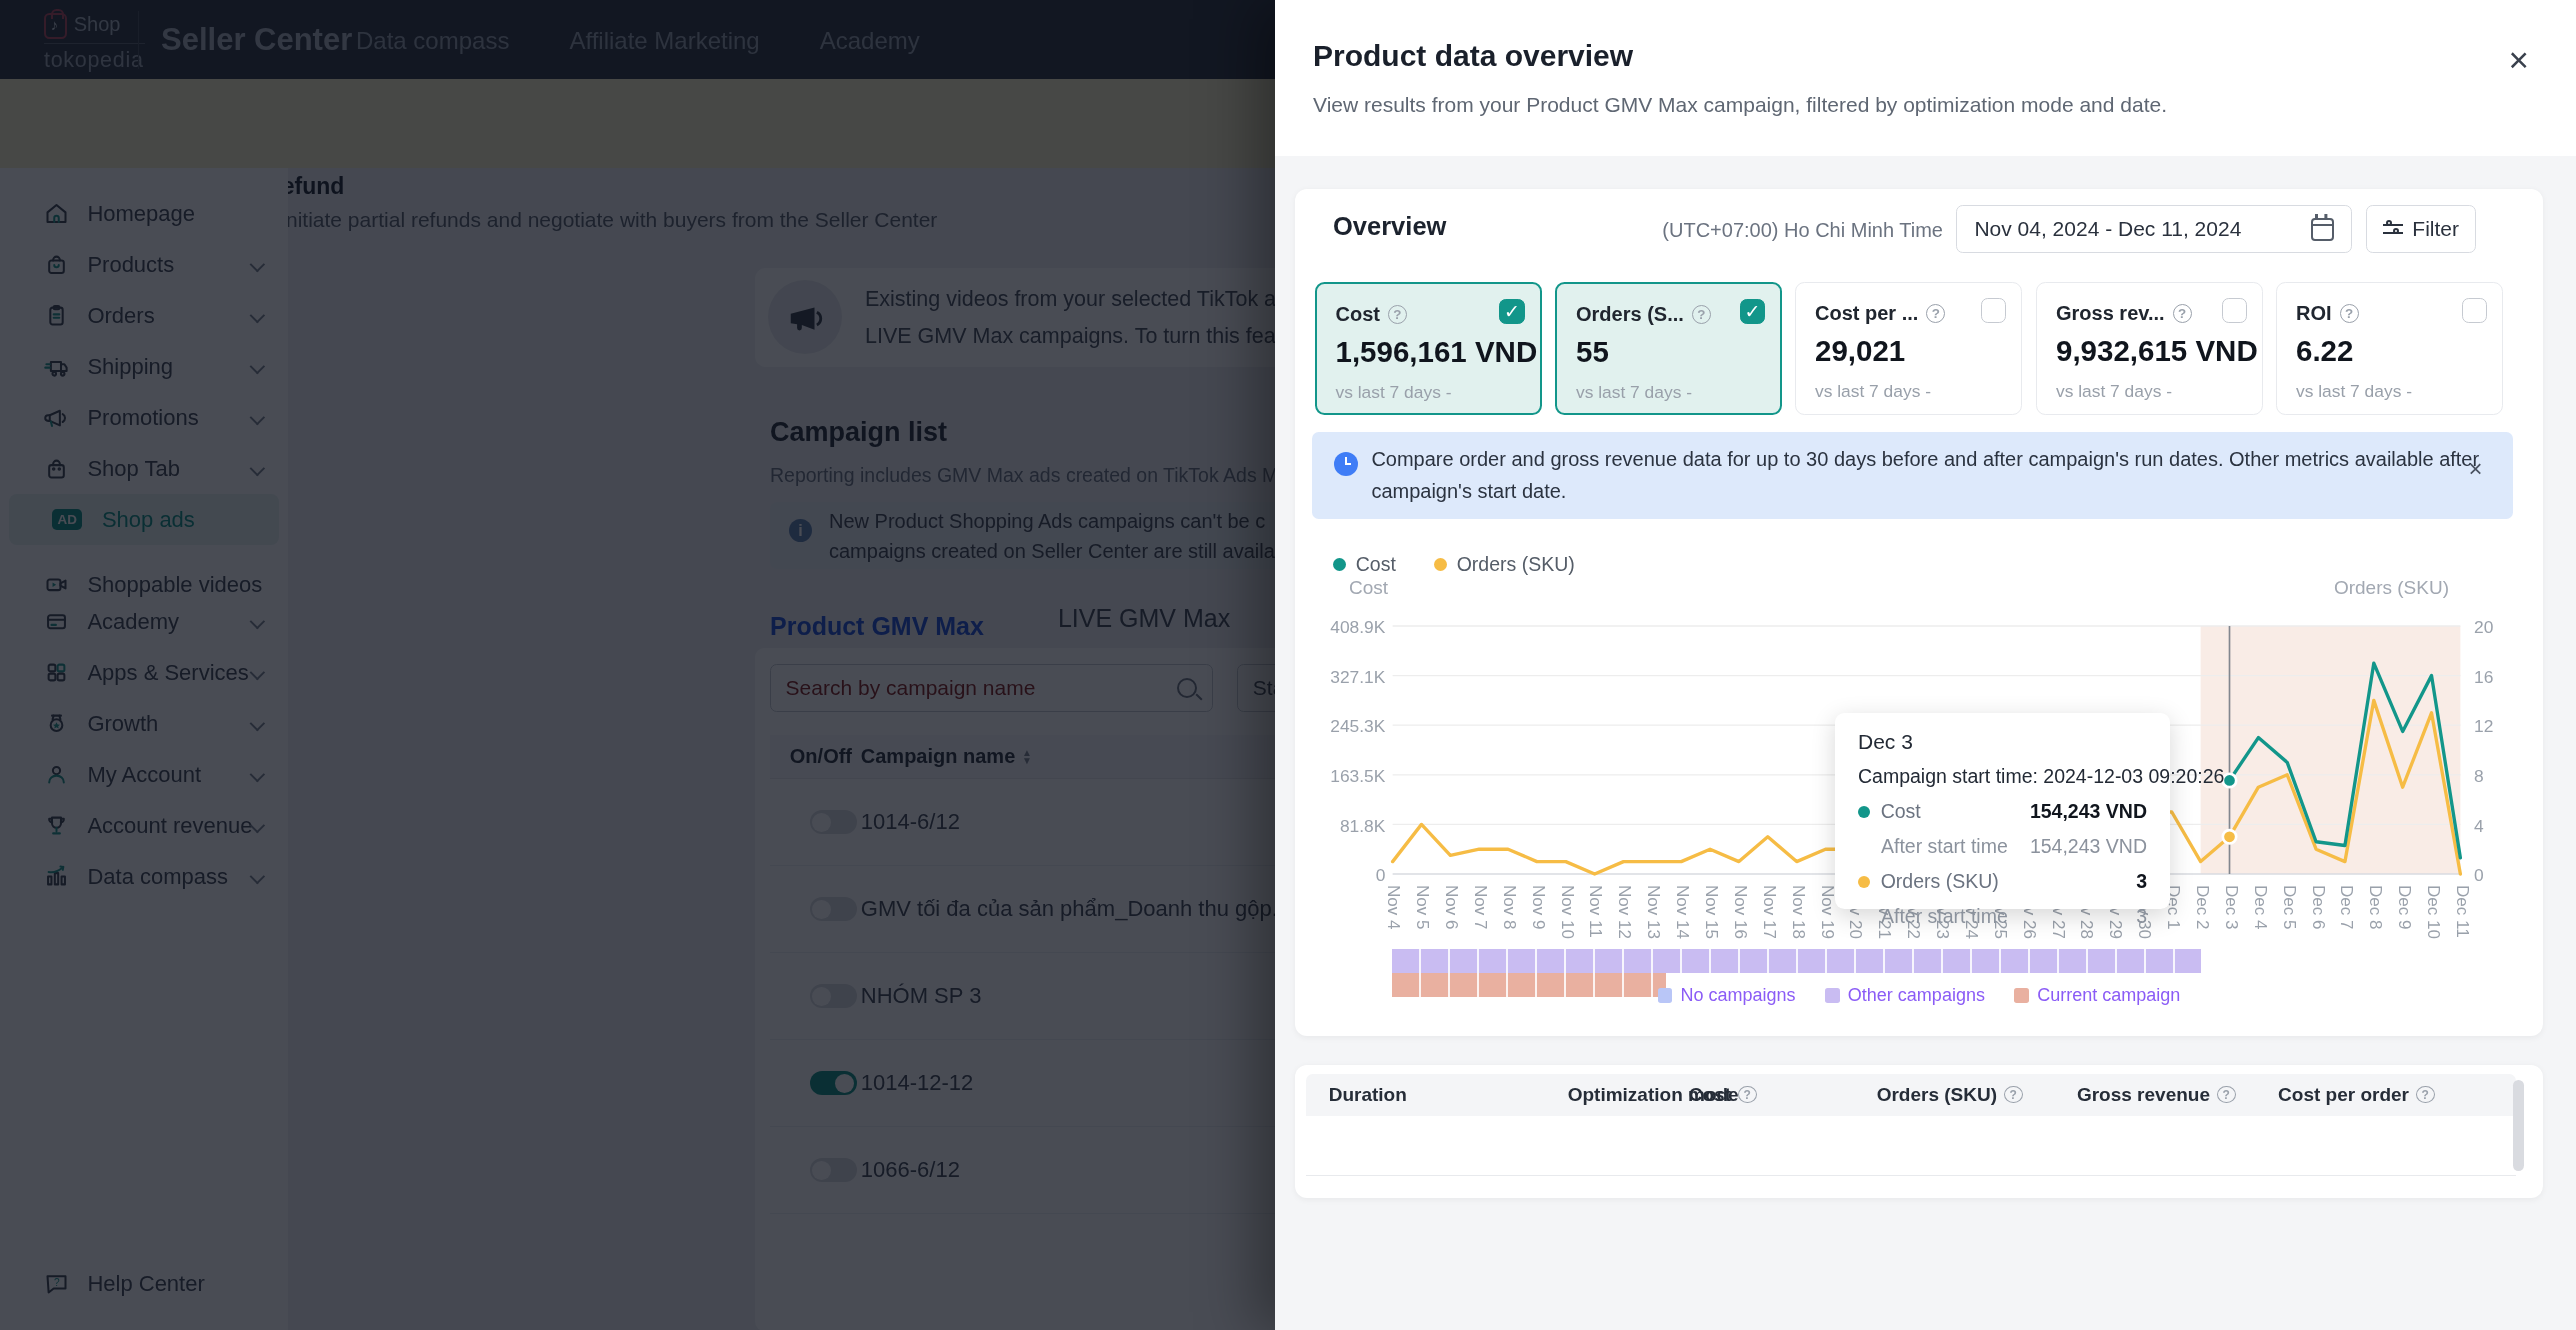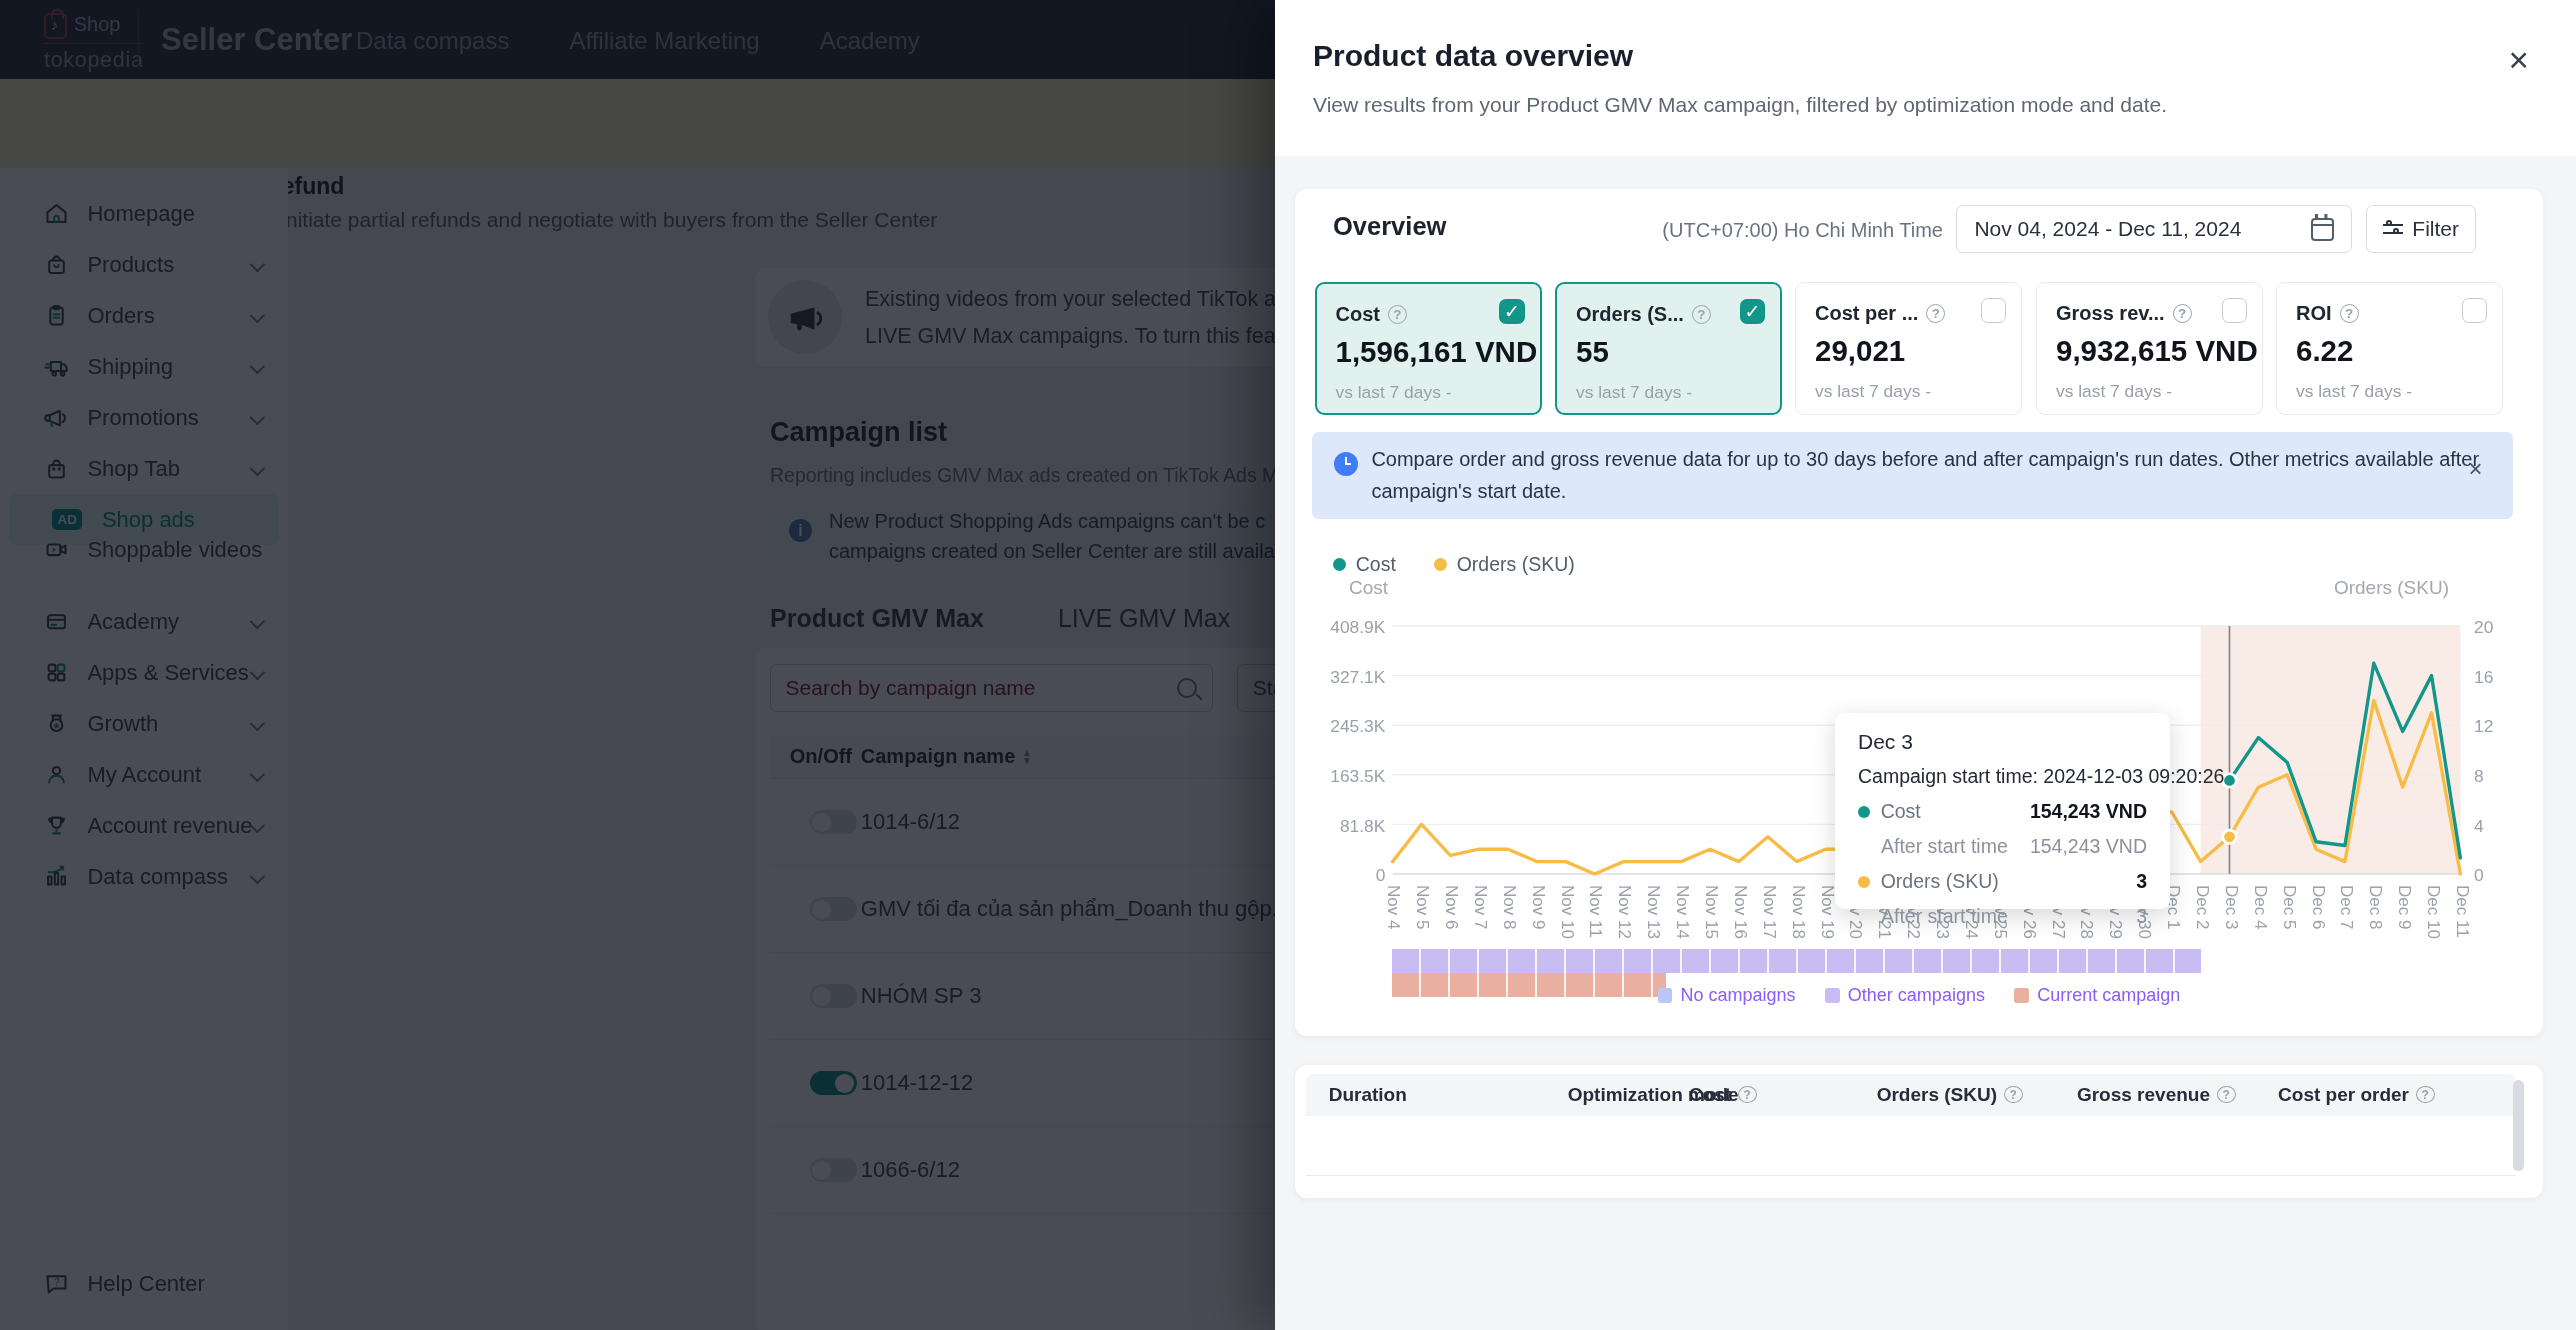--- a/index.html
+++ b/index.html
@@ -43,21 +43,21 @@
   .ann-card { position:absolute; left:755px; top:268px; width:657px; height:99px; background:#ffffff; border-radius:10.7px; }
   .ann-circle { position:absolute; left:13.4px; top:12px; width:74px; height:74px; border-radius:50%; background:#e7e9ed; display:flex; align-items:center; justify-content:center; }
   .ann-line { position:absolute; left:110px; font-size:21.5px; color:#454d5a; white-space:nowrap; }
   .campaign-title { position:absolute; left:770px; top:417px; font-size:27px; font-weight:700; color:#252b36; }
   .campaign-sub { position:absolute; left:770px; top:464px; font-size:19.5px; color:#6a7280; white-space:nowrap; }
   .info-box { position:absolute; left:770px; top:502px; width:657px; height:67px; background:#e9edf3; border-radius:6.7px; }
   .info-i { position:absolute; left:19px; top:17.4px; width:23px; height:23px; border-radius:50%; background:#5b7fae; color:#fff; font-size:16px; font-weight:700; text-align:center; line-height:23px; }
   .info-line { position:absolute; left:59px; font-size:20px; color:#3e4652; white-space:nowrap; }
   .tabs { position:absolute; left:770px; top:604px; display:flex; gap:74px; }
   .tab { font-size:25px; color:#3f4654; padding-bottom:14.8px; cursor:pointer; white-space:nowrap; }
-  .tab.active { color:#404040; font-weight:600; border-bottom:8px solid #b91c1c; }
+  .tab.active { color:#1d4ed8; font-weight:600; border-bottom:8px solid #b91c1c;margin-top:8px; }
   .camp-panel { position:absolute; left:755px; top:648px; width:657px; height:683px; background:#ffffff; border-radius:9.4px; }
   .search-box { position:absolute; left:14.8px; top:16px; width:443px; height:48px; border:1.3px solid #c6cad1; border-radius:6.7px; display:flex; align-items:center; padding:0 14.8px; }
   .search-ph { font-size:21px; color:#7f1d1d; flex:1; }
   .mag { width:20px; height:20px; border:2px solid #6b7380; border-radius:50%; position:relative; }
   .mag::after { content:""; position:absolute; left:16px; top:16px; width:8px; height:2px; background:#6b7380; transform:rotate(45deg); }
   .status-box { position:absolute; left:482px; top:16px; width:168px; height:48px; border:1.3px solid #c6cad1; border-radius:6.7px; display:flex; align-items:center; padding:0 14.8px; font-size:21px; color:#454d5a; }
   .camp-table { position:absolute; left:14.8px; top:87px; width:631px; }
   .camp-head { display:flex; height:44px; align-items:center; background:#f7f8fa; border-bottom:1.3px solid #e6e8ec; font-size:20px; font-weight:600; color:#2a313c; }
   .col-onoff { width:91px; padding-left:20px; }
   .col-name { flex:1; display:flex; align-items:center; gap:6.7px; }
@@ -234,21 +234,21 @@
             <circle cx="9.5" cy="12.5" r=".7"></circle>
             <circle cx="14.5" cy="12.5" r=".7"></circle>
           </svg>
         <span class="side-label">Shop Tab</span>
         <span class="chev"></span>
       </div>
       <div class="side-item active" style="top:326px">
         <span class="ad-badge">AD</span>
         <span class="side-label">Shop ads</span>
       </div>
-      <div class="side-item" style="top:356px">
+      <div class="side-item" style="top:391px">
         <svg class="sicon" viewBox="0 0 24 24">
             <rect x="4" y="7.5" width="11.5" height="9.5" rx="2"></rect>
             <path d="M15.5 11 20 8.5v7L15.5 13z"></path>
             <path class="fillacc" d="M8.5 10.3l3.2 2-3.2 2z"></path>
           </svg>
         <span class="side-label">Shoppable videos</span>
       </div>
       <div class="side-item" style="top:428px">
         <svg class="sicon" viewBox="0 0 24 24">
             <rect x="4.5" y="6.5" width="15" height="11.5" rx="2"></rect>

